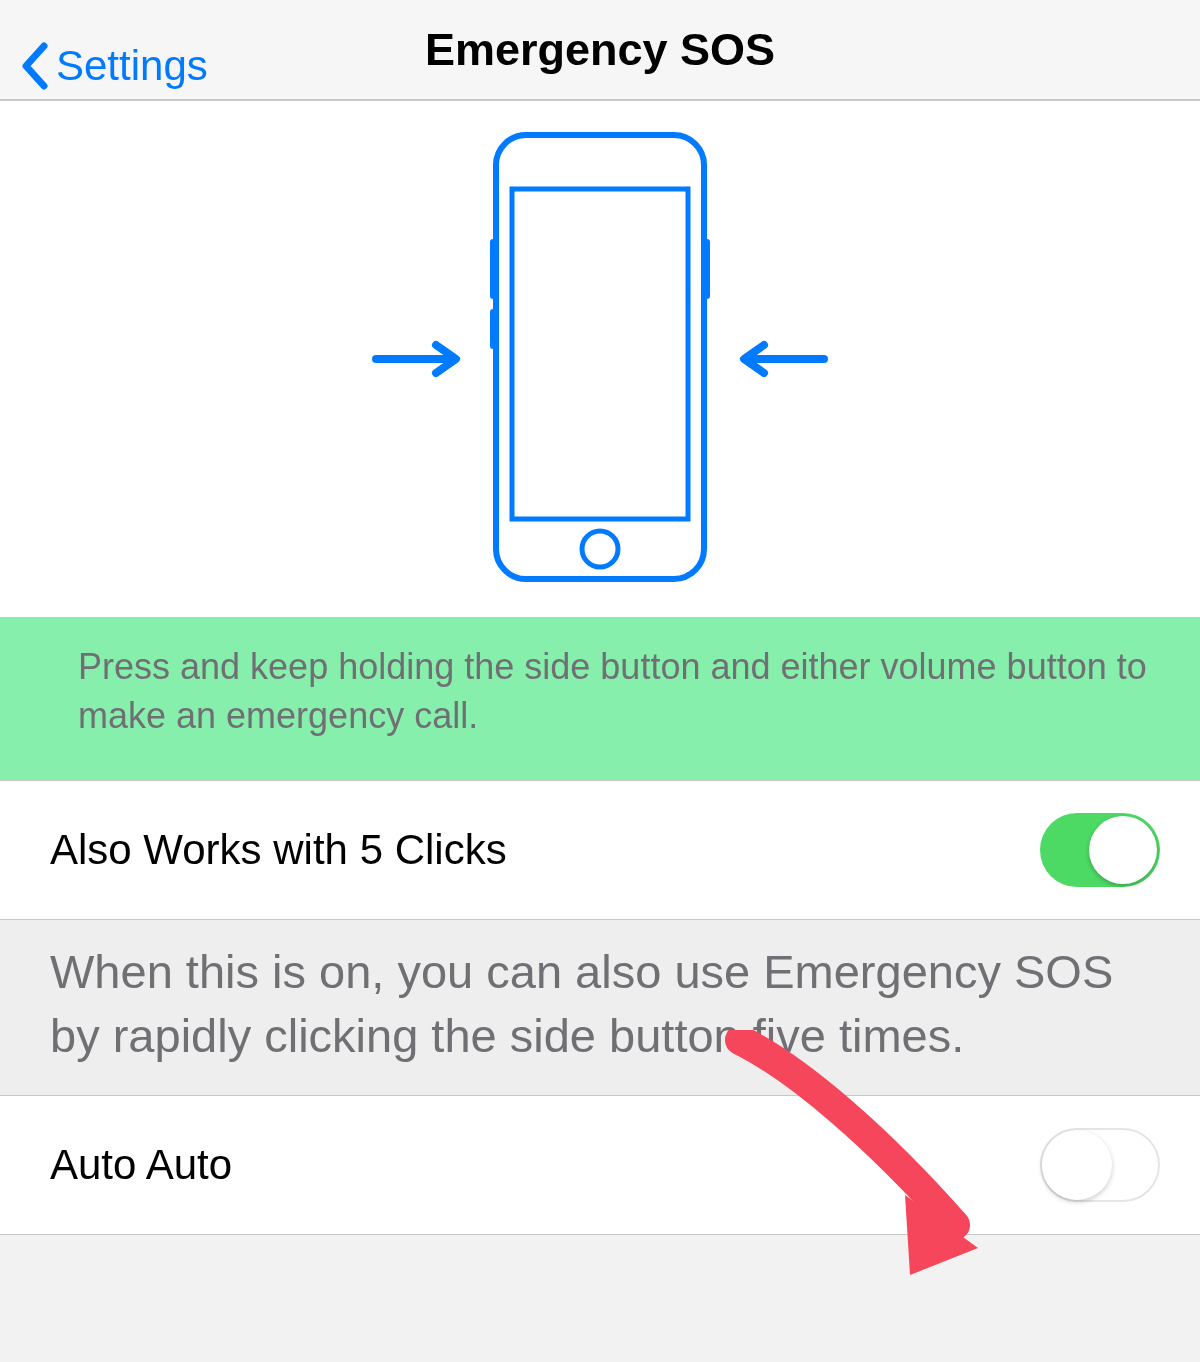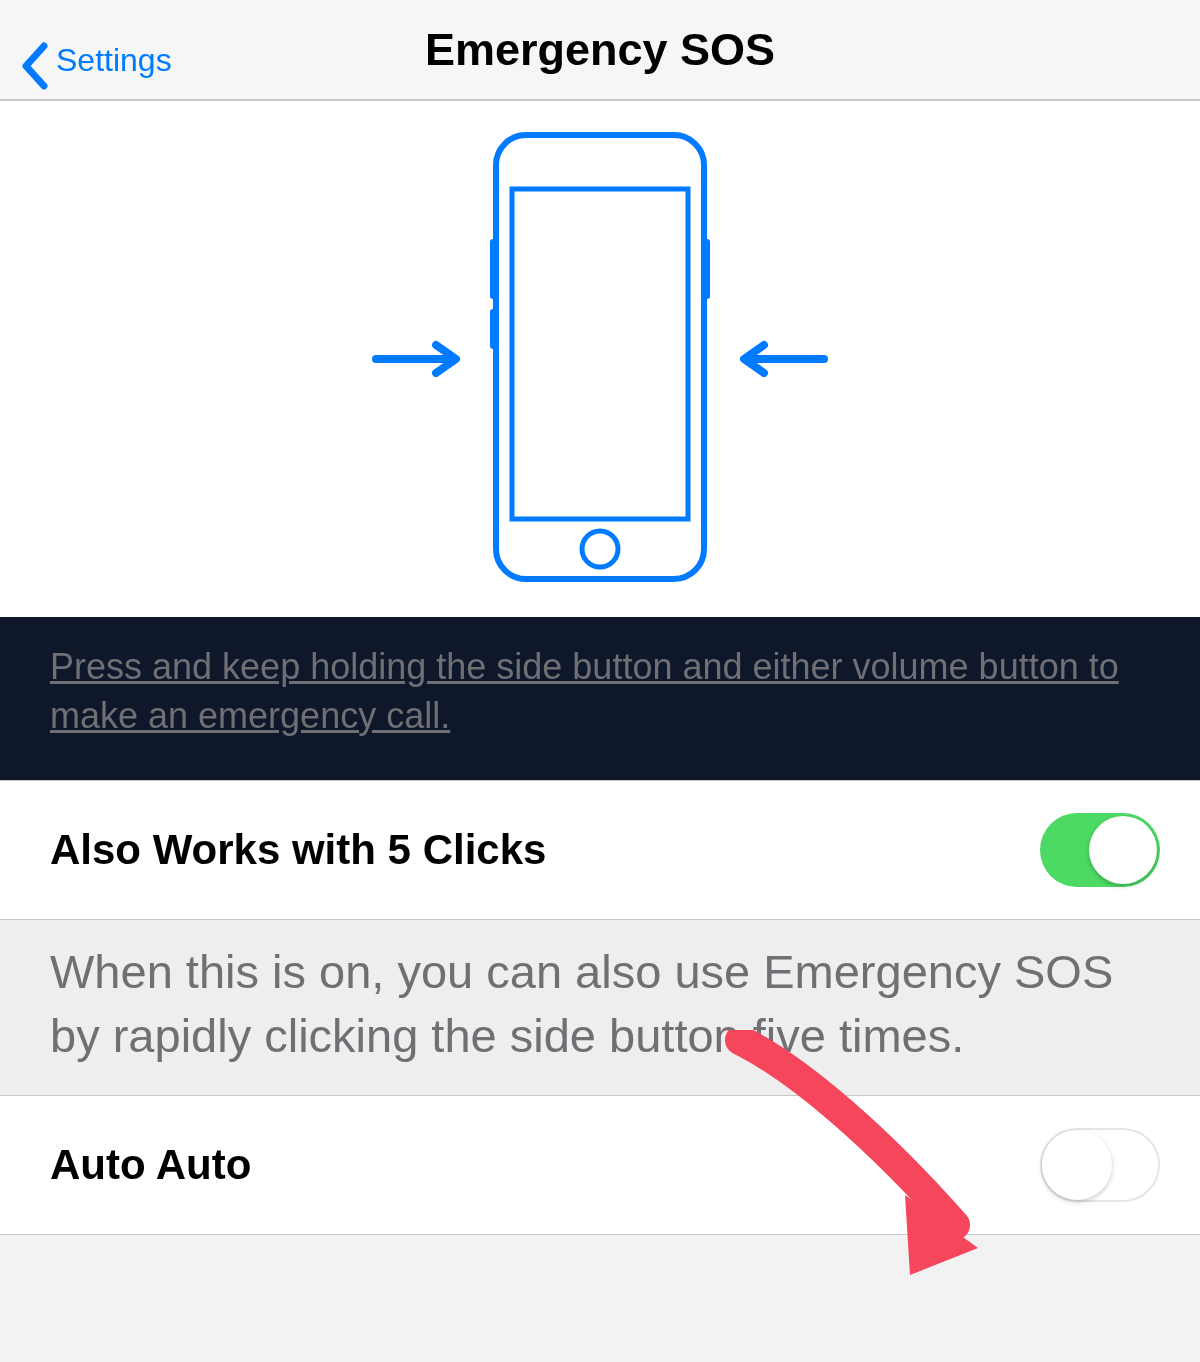--- a/index.html
+++ b/index.html
@@ -17,24 +17,24 @@
     .navbar {
       height: 100px;
       background: #f6f6f6;
       border-bottom: 1px solid #c8c8c8;
       position: relative;
       display: flex;
       align-items: center;
     }
     .back-button {
       display: flex;
-      align-items: flex-start;
+      align-items: flex-end;
       margin-left: 20px;
       color: #007aff;
-      font-size: 32px;
+      font-size: 42px;
       cursor: pointer;
       margin-top: 32px;
     }
     .back-chevron {
       margin-right: 8px;
       display: inline-flex;
     }
     .navbar-title {
       position: absolute;
       left: 50%;
@@ -52,40 +52,39 @@
     }
     .phone-diagram {
       display: flex;
       align-items: center;
       gap: 22px;
     }
     .arrow {
       display: inline-flex;
     }
     .footer-text {
-      background: #0f172a;
-      padding: 26px 50px 40px 50px;
+      background: #86efac;
+      padding: 26px 50px 40px 78px;
       font-size: 36px;
       color: #6f6f74;
       line-height: 1.35;
-      text-decoration: underline;
     }
     .setting-row {
       background: #fff;
       border-top: 1px solid #c8c8c8;
       border-bottom: 1px solid #c8c8c8;
       padding: 32px 40px 32px 50px;
       display: flex;
       align-items: center;
       justify-content: space-between;
     }
     .setting-label {
       font-size: 42px;
       color: #000;
-      font-weight: 700;
+      font-weight: 400;
     }
     .toggle {
       width: 120px;
       height: 74px;
       border-radius: 37px;
       position: relative;
       cursor: pointer;
     }
     .toggle-on {
       background: #4cd964;

